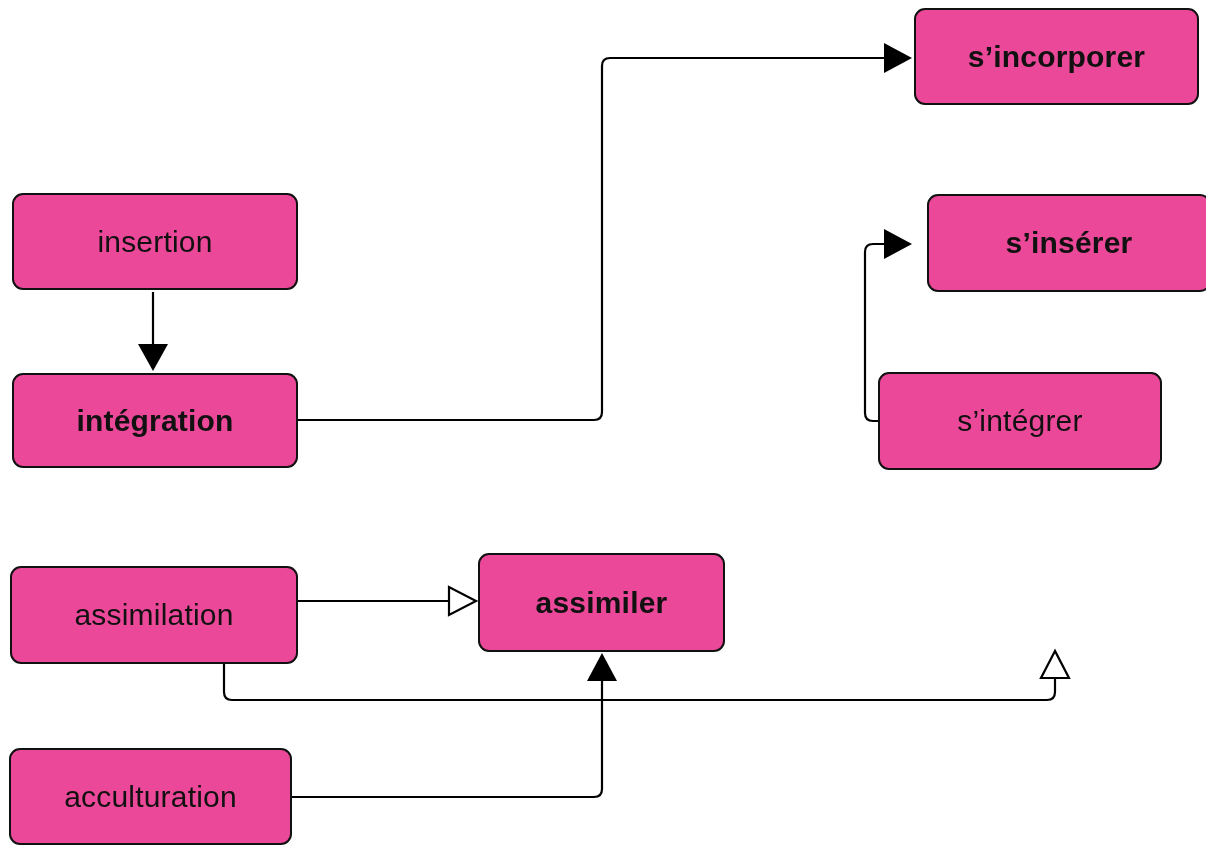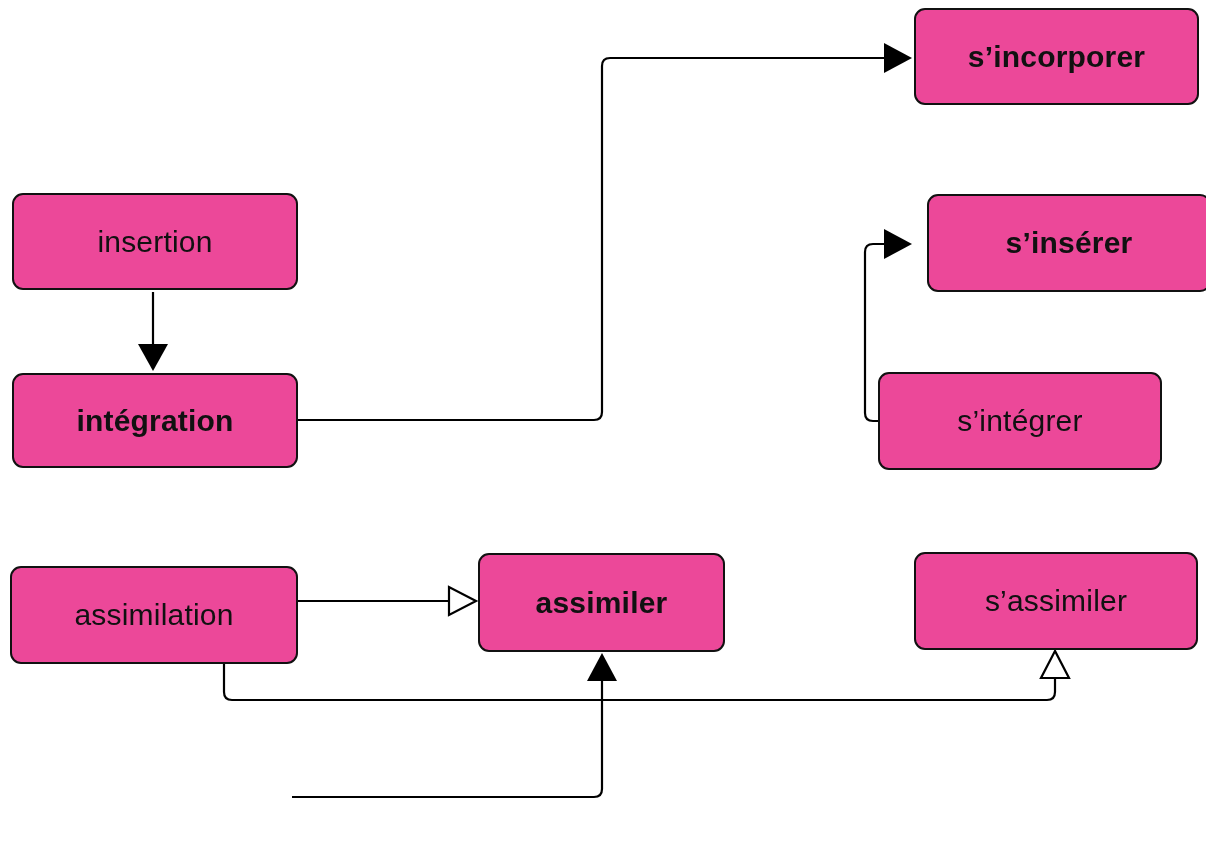--- a/index.html
+++ b/index.html
@@ -104,18 +104,18 @@
   </div>
 
   <div class="node n-assimilation">
     <span>assimilation</span>
   </div>
 
   <div class="node bold n-assimiler">
     <span>assimiler</span>
   </div>
 
-  <div class="node n-sassimiler">
-    <span>s’assimiler</span>
+
+  <div class="node n-acculturation">
+    <span>acculturation</span>
   </div>
-
 
 </div>
 
 </body></html>

